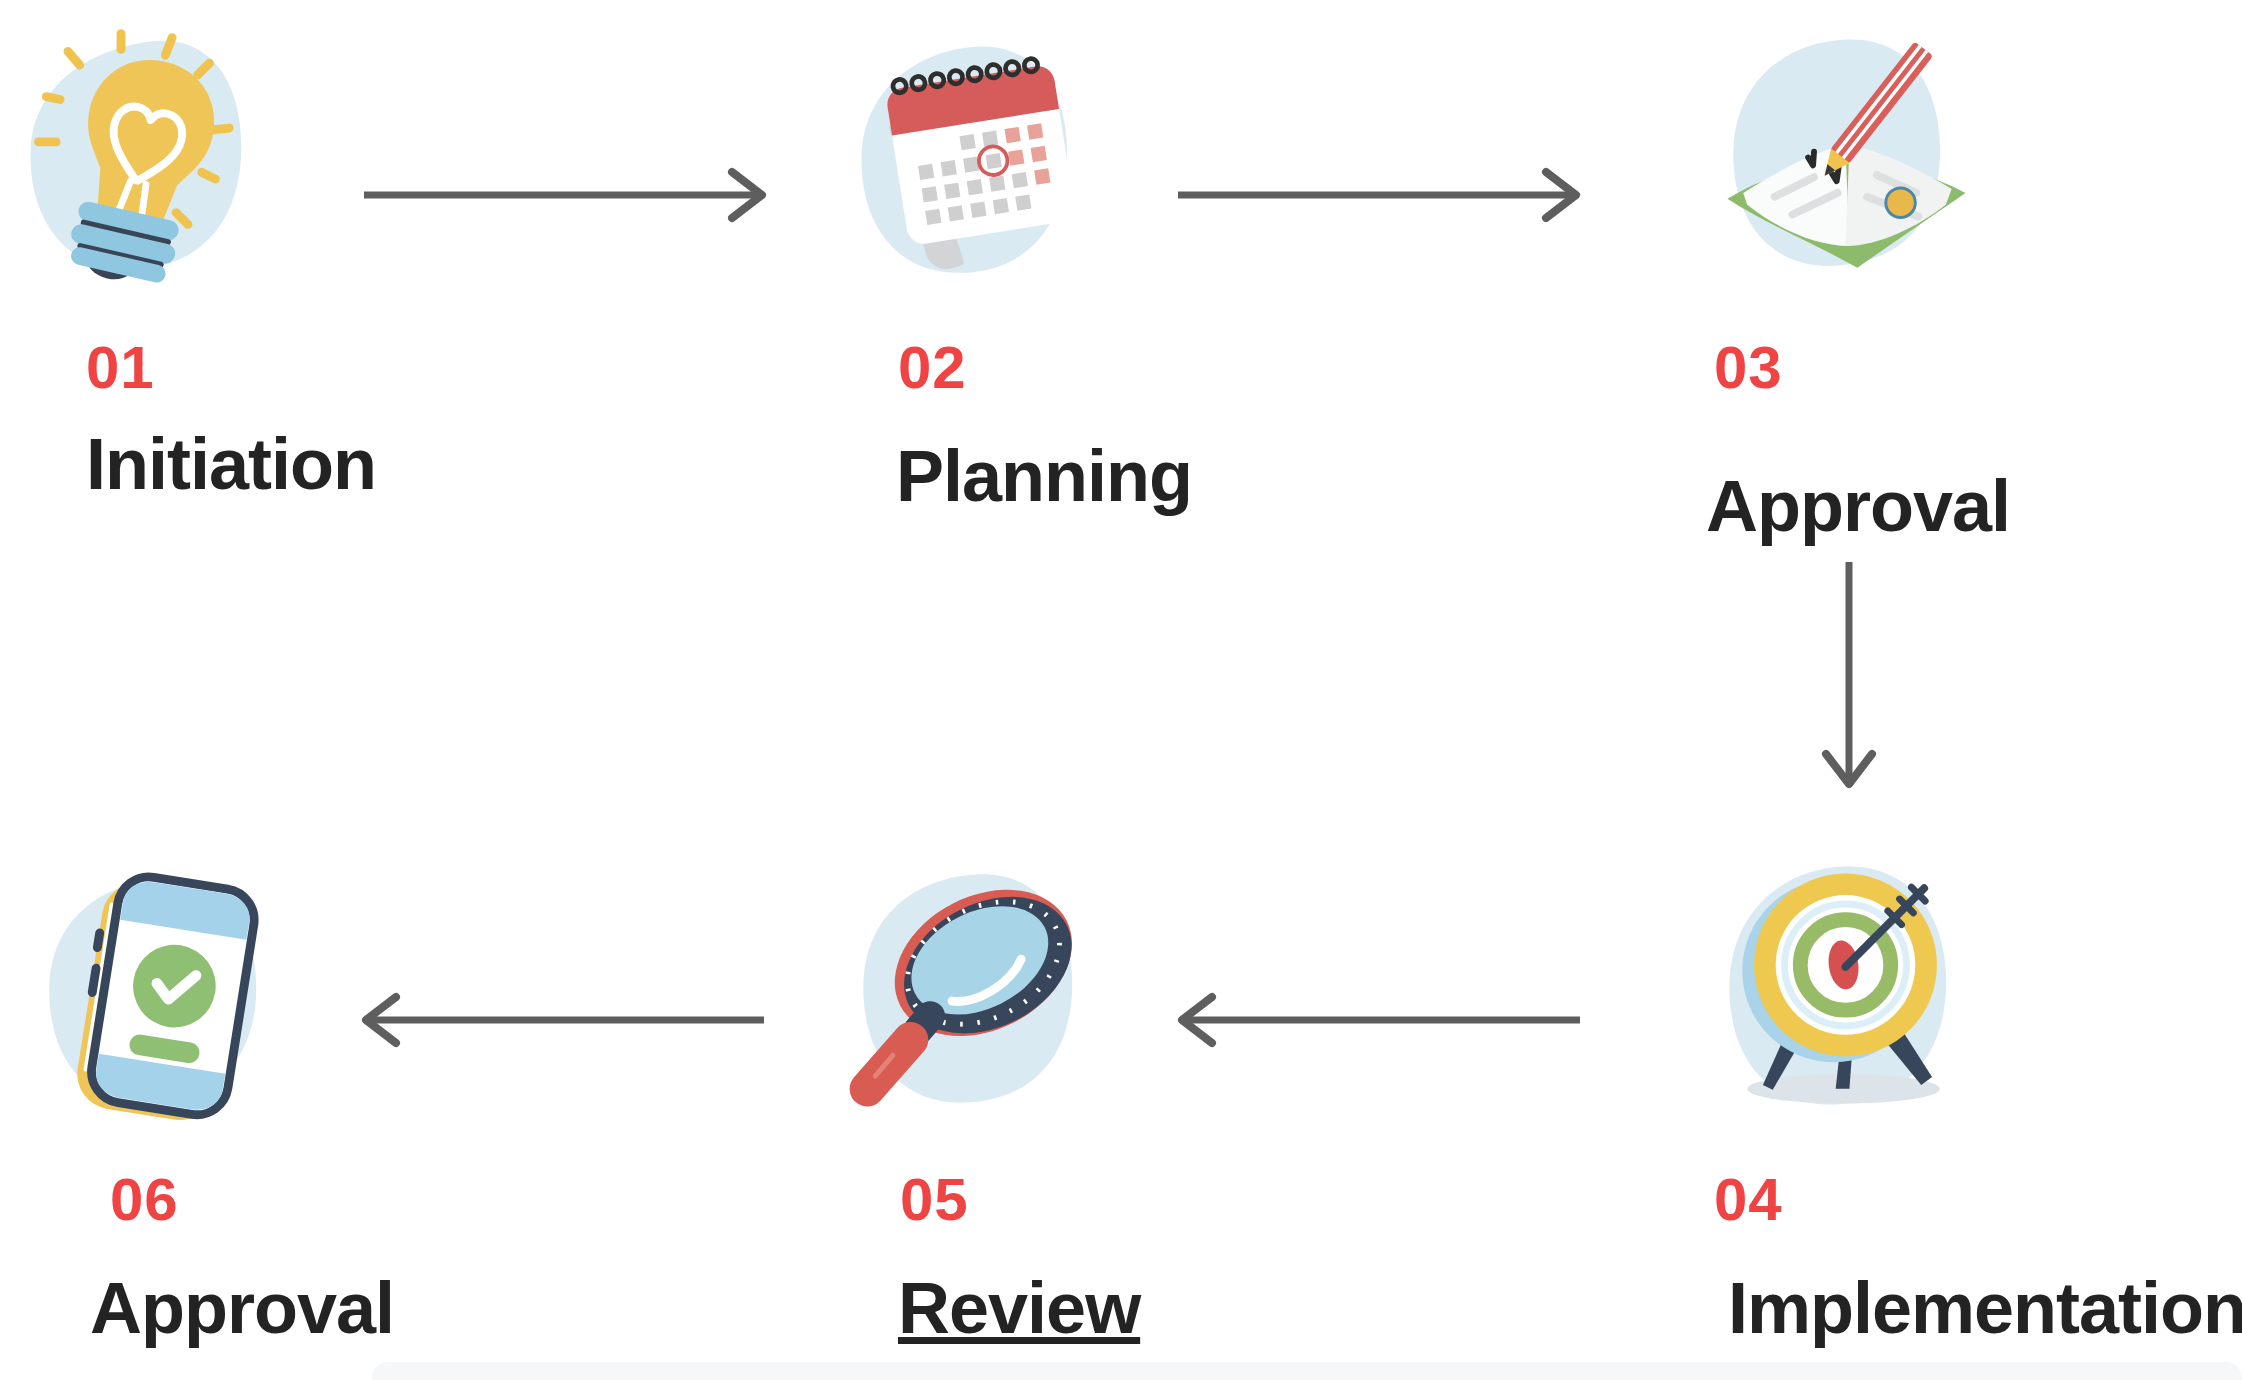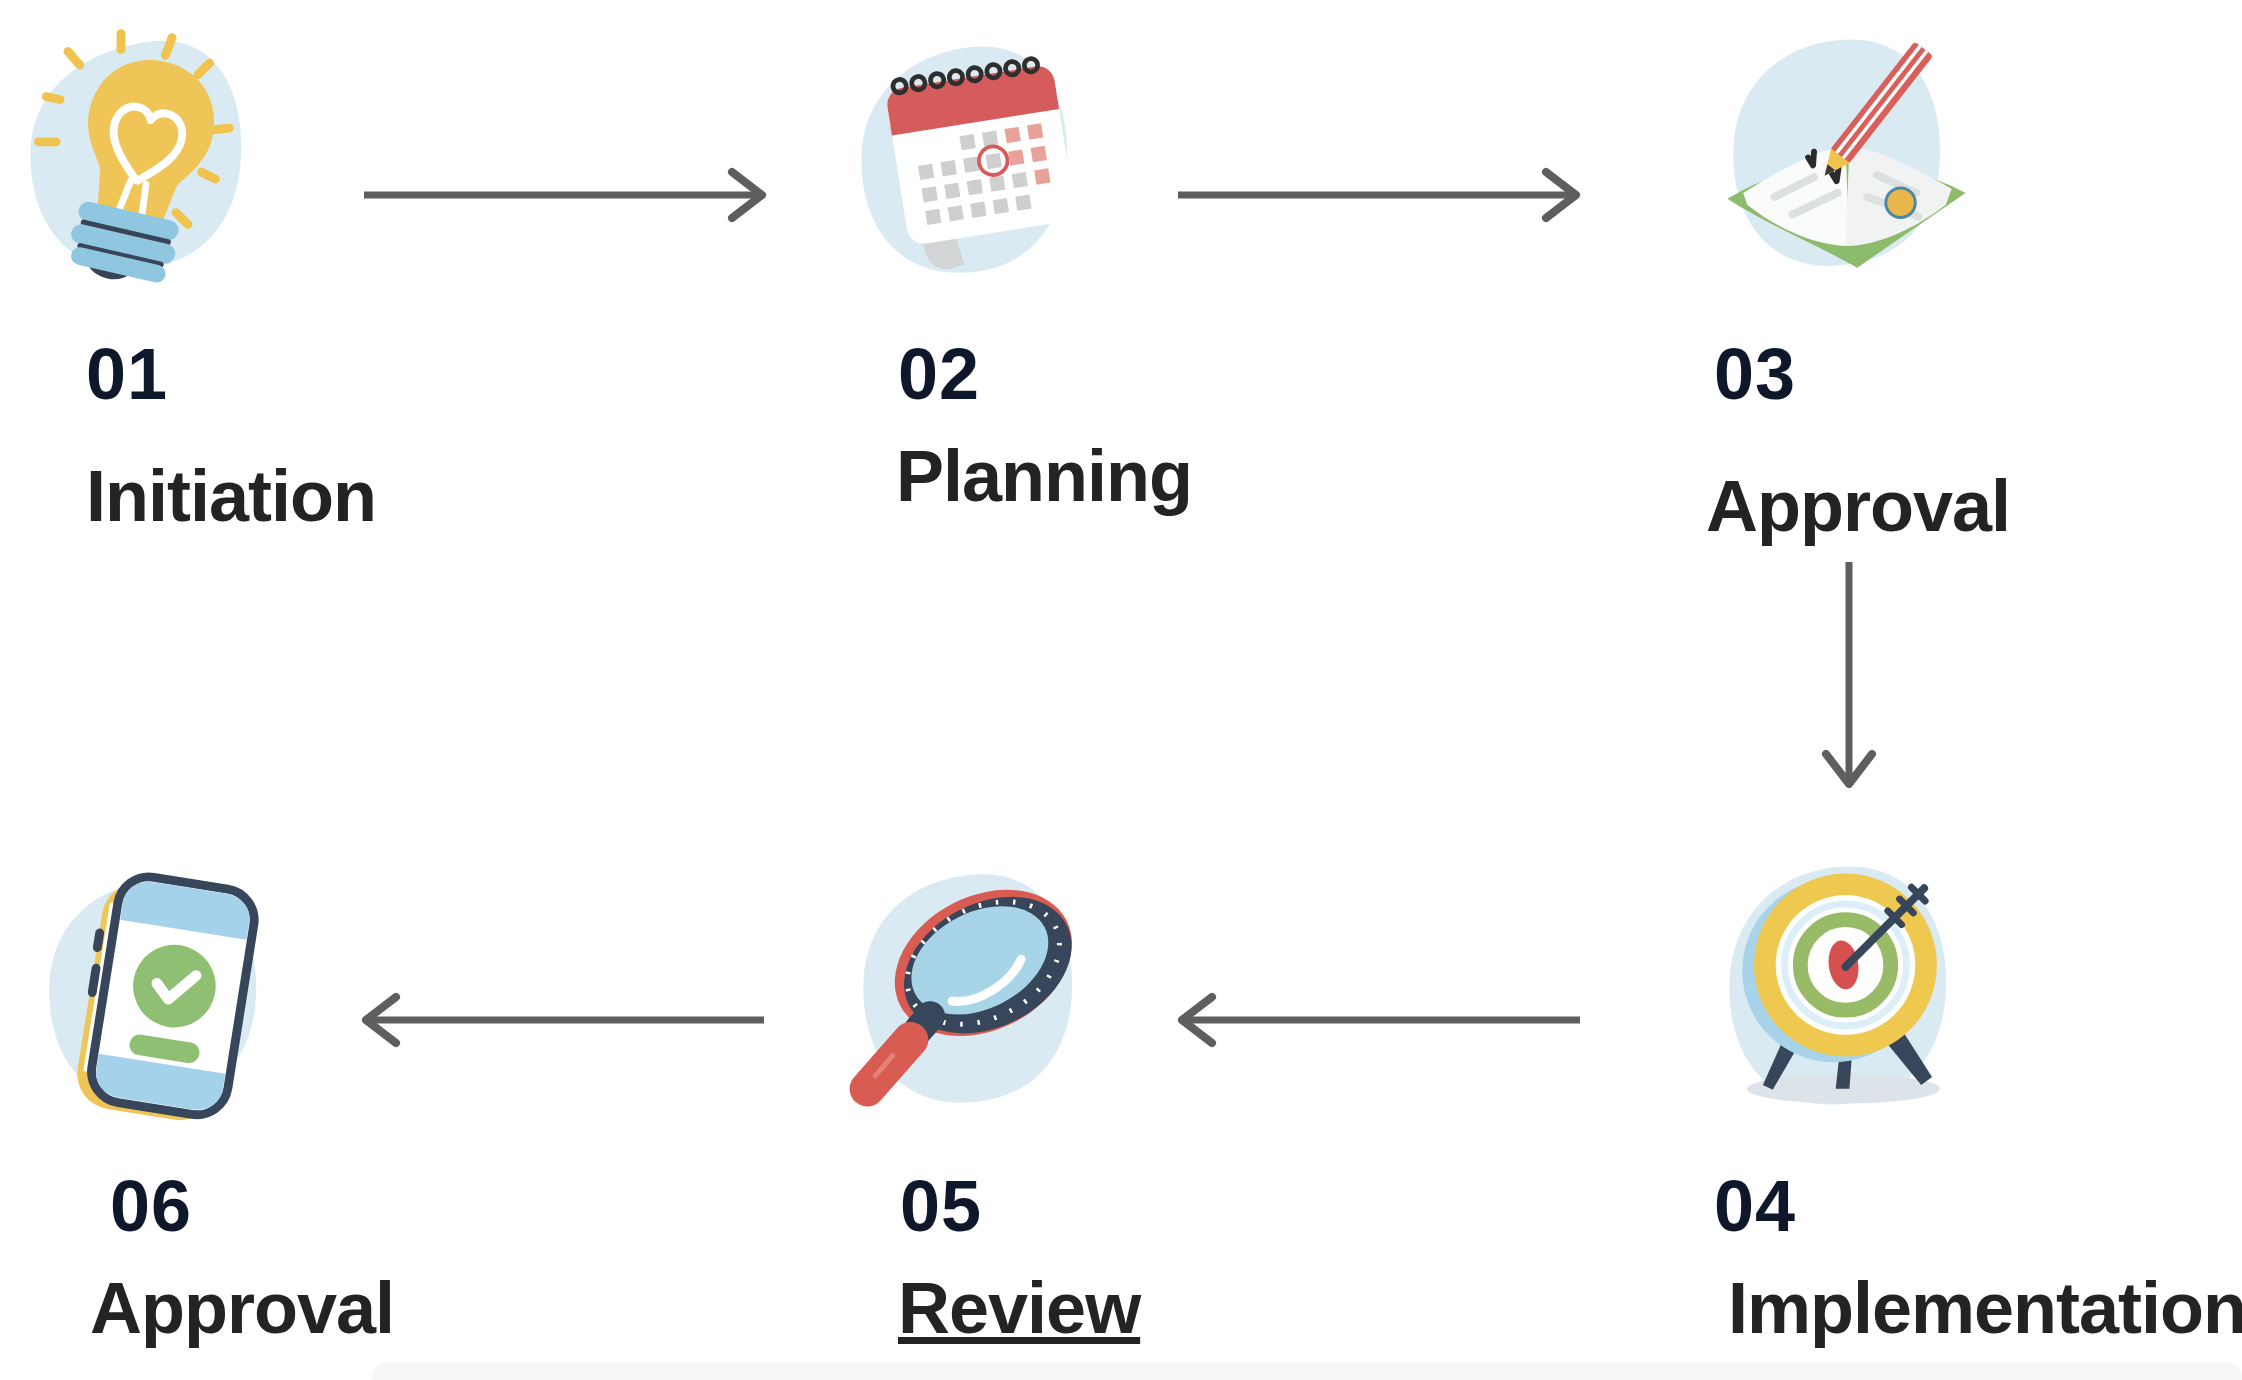--- a/index.html
+++ b/index.html
@@ -2,22 +2,22 @@
 <html><head>
 <meta charset="utf-8">
 <style>
   html,body{margin:0;padding:0;}
   body{
     width:2242px;height:1380px;position:relative;overflow:hidden;
     background:#ffffff;font-family:"Liberation Sans",sans-serif;
   }
   .icon{position:absolute;}
   .step-num{
-    position:absolute;font-size:72px;font-weight:700;line-height:1;
-    color:#0f172a;letter-spacing:1px;white-space:nowrap;
+    position:absolute;font-size:60px;font-weight:700;line-height:1;
+    color:#ef4444;letter-spacing:1px;white-space:nowrap;
   }
   .step-label{
     position:absolute;font-size:72px;font-weight:700;line-height:1;
     color:#232323;letter-spacing:-1px;white-space:nowrap;
   }
   .arrow{position:absolute;}
   .bottom-edge{
     position:absolute;left:372px;top:1362px;width:1870px;height:18px;
     background:#f6f7f8;border-radius:16px 16px 0 0;
   }
@@ -48,21 +48,21 @@
       <g stroke-linecap="round" fill="none">
         <path d="M98 214 L182 214" stroke="#8fc6e0" stroke-width="20"></path>
         <path d="M96 226 L184 226" stroke="#394557" stroke-width="6"></path>
         <path d="M96 238 L184 238" stroke="#8fc6e0" stroke-width="20"></path>
         <path d="M98 250 L182 250" stroke="#394557" stroke-width="6"></path>
         <path d="M100 260 L180 260" stroke="#8fc6e0" stroke-width="18"></path>
       </g>
     </g>
   </svg>
   <div class="step-num" style="left:86px;top:338px;">01</div>
-  <div class="step-label" style="left:86px;top:460px;">Initiation</div>
+  <div class="step-label" style="left:86px;top:428px;">Initiation</div>
 </div>
 
 <div>
   <svg class="icon" style="left:833px;top:22px;" width="285" height="285" viewBox="0 0 300 300">
     <path d="M150 26 C216 22 250 76 246 148 C242 218 202 262 136 264 C66 266 28 212 30 140 C32 72 88 30 150 26 Z" fill="#d9eaf3"></path>
     <g transform="rotate(-9 150 150)">
       <path d="M66 96 L84 236 C86 248 98 256 110 254 L122 252 L100 92 Z" fill="#d2d4d6"></path>
       <rect x="68" y="58" width="178" height="166" rx="18" fill="#ffffff"></rect>
       <path d="M68 106 L68 76 C68 66 76 58 86 58 L228 58 C238 58 246 66 246 76 L246 106 Z" fill="#d65c5c"></path>
       <g fill="none" stroke="#2e2e2e" stroke-width="5">

